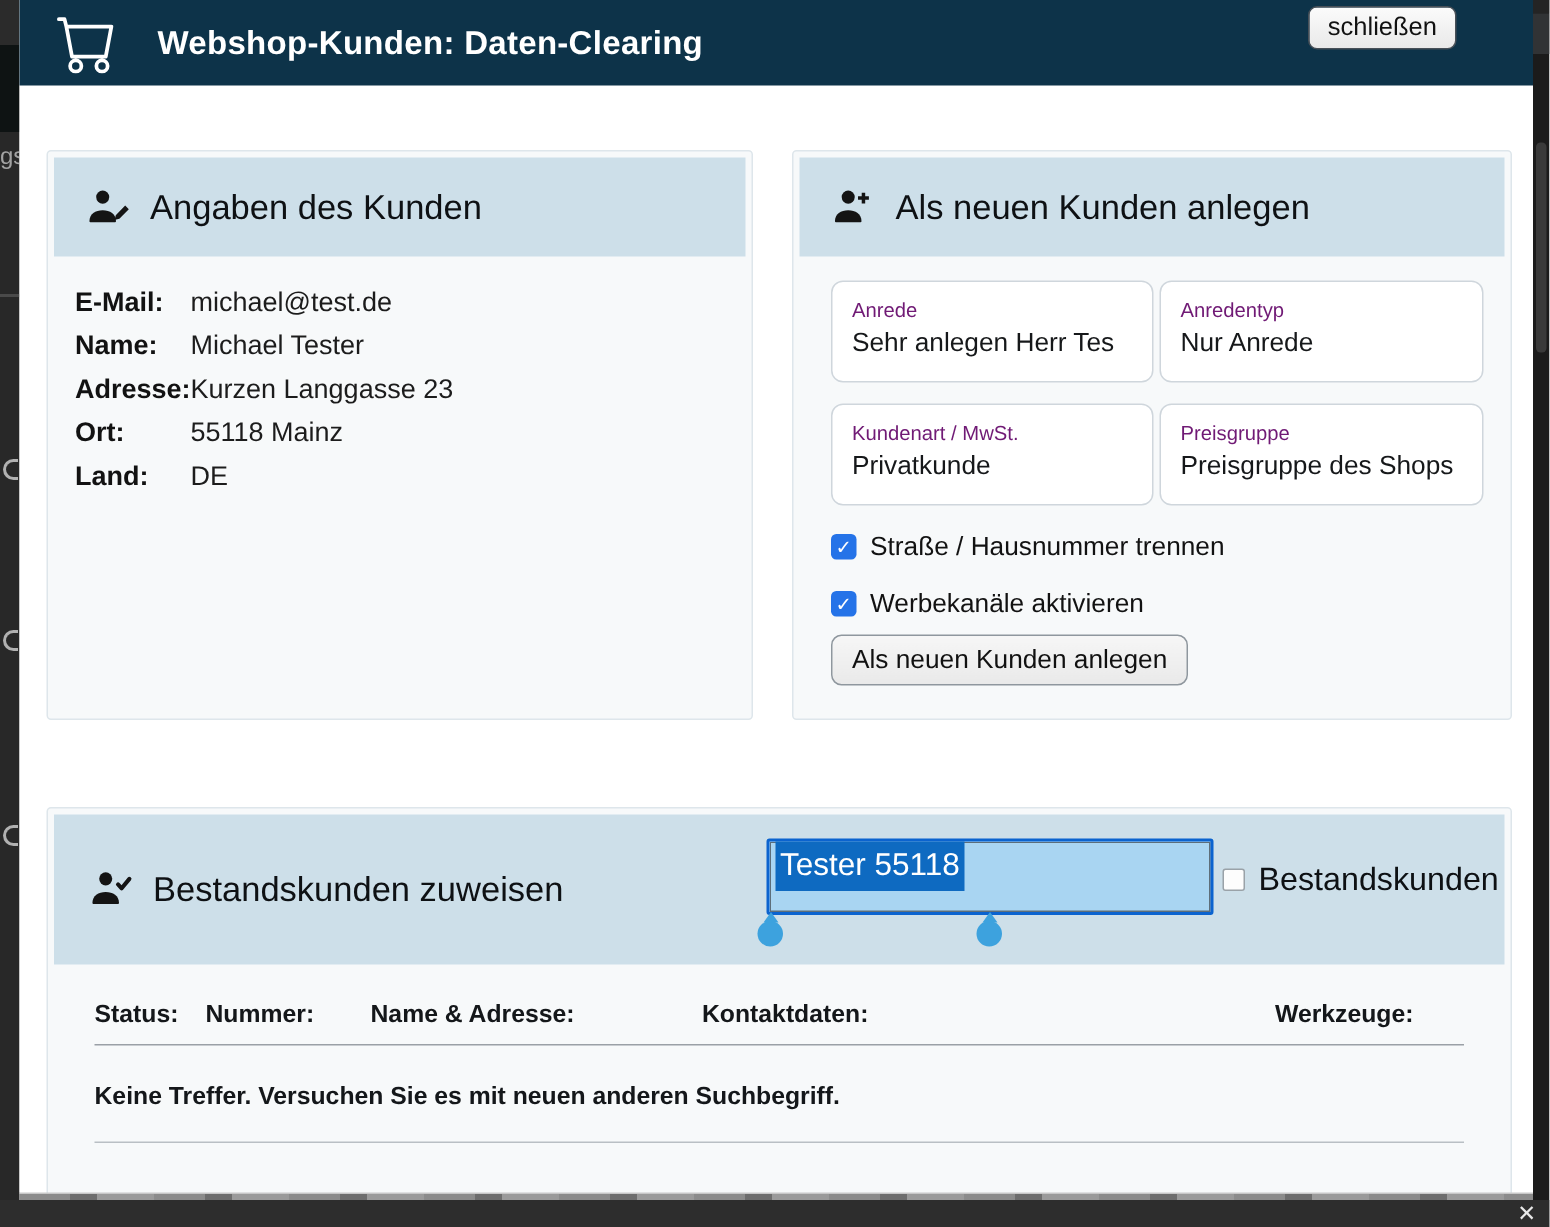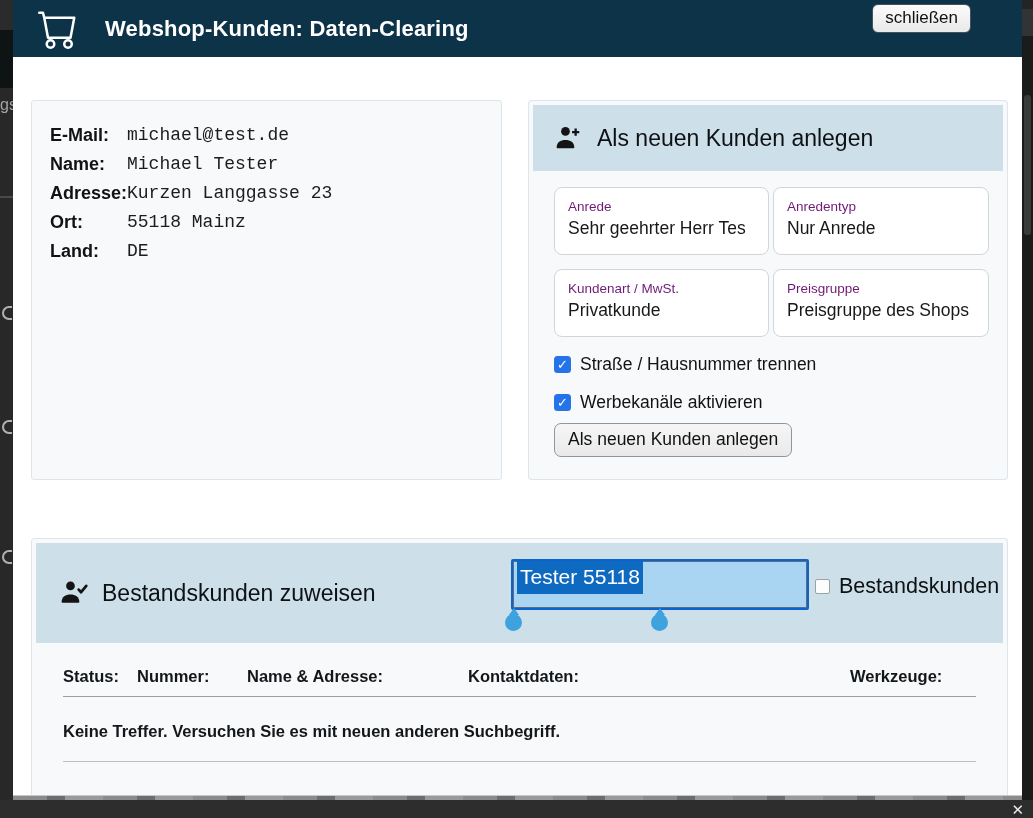--- a/index.html
+++ b/index.html
@@ -36,21 +36,21 @@
   .panel-bottom{ left:18px;  top:500px; width:977px; height:295px;margin-top:38px; }
 
   .panel-header { background:#cddfe9; height:66px; display:flex; align-items:center; padding-left:22px; }
   .panel-title { font-size:23px; font-weight:500; color:#0e1114; margin-left:13px; white-space:nowrap; }
   .hdr-icon { flex:0 0 auto; }
 
   
   .kv { padding:16px 0 0 14px; }
   .kv-row { display:flex; line-height:29px; font-size:18px; }
   .kv-label { width:77px; font-weight:bold; color:#121212; flex:0 0 auto; }
-  .kv-value { color:#1c1c1c; white-space:nowrap;font-family:Liberation Mono, monospace; }
+  .kv-value { color:#1c1c1c; white-space:nowrap; }
 
   
   .np-body { padding:16px 21px 0; }
   .sel-grid { display:grid; grid-template-columns:215px 216px; column-gap:4px; row-gap:14px; }
   .sel-box { background:#ffffff; border:1px solid #cfd6dc; border-radius:8px; height:68px; padding:10px 6px 0 13px; overflow:hidden; cursor:pointer; }
   .sel-label { font-size:13.5px; color:#701a75; line-height:17px; white-space:nowrap; }
   .sel-value { font-size:17.5px; color:#16181a; line-height:27px; white-space:nowrap; }
   .check-row { display:flex; align-items:center; margin-top:17px; font-size:17.5px; color:#121212; }
   .check-row:first-of-type { margin-top:18px; }
   .cb-checked { width:17px; height:17px; background:#2573e8; border-radius:3.5px; color:#fff; font-size:13px; line-height:17px;
@@ -114,20 +114,30 @@
     <span class="cart-wrap">
       <svg width="40" height="40" viewBox="0 0 16 16" fill="#ffffff">
         <path d="M0 1.5A.5.5 0 0 1 .5 1H2a.5.5 0 0 1 .485.379L2.89 3H14.5a.5.5 0 0 1 .491.592l-1.5 8A.5.5 0 0 1 13 12H4a.5.5 0 0 1-.491-.408L2.01 3.607 1.61 2H.5a.5.5 0 0 1-.5-.5zM3.102 4l1.313 7h8.17l1.313-7H3.102zM5 12a2 2 0 1 0 0 4 2 2 0 0 0 0-4zm7 0a2 2 0 1 0 0 4 2 2 0 0 0 0-4zm-7 1a1 1 0 1 1 0 2 1 1 0 0 1 0-2zm7 0a1 1 0 1 1 0 2 1 1 0 0 1 0-2z"></path>
       </svg>
     </span>
     <span class="topbar-title">Webshop-Kunden: Daten-Clearing</span>
     <button class="close-btn">schließen</button>
   </div>
 
   <section class="panel panel-left">
+    <div class="panel-header">
+      <span class="hdr-icon">
+        <svg width="29" height="27" viewBox="0 0 18 16" fill="#141414">
+          <circle cx="6.5" cy="3.6" r="2.7"></circle>
+          <path d="M1 13.6c0-3.1 2.5-4.6 5.5-4.6s5.5 1.5 5.5 4.6c0 .4-.4.4-.4.4H1.4s-.4 0-.4-.4z"></path>
+          <path d="M11.4 13.2l.5-2.1 3.9-4 1.5 1.5-3.9 4-2.1.5z"></path>
+        </svg>
+      </span>
+      <span class="panel-title">Angaben des Kunden</span>
+    </div>
     <div class="kv">
       <div class="kv-row">
         <span class="kv-label">E-Mail:</span>
         <span class="kv-value">michael@test.de</span>
       </div>
       <div class="kv-row">
         <span class="kv-label">Name:</span>
         <span class="kv-value">Michael Tester</span>
       </div>
       <div class="kv-row">
@@ -153,21 +163,21 @@
           <path d="M1 13.6c0-3.1 2.5-4.6 5.5-4.6s5.5 1.5 5.5 4.6c0 .4-.4.4-.4.4H1.4s-.4 0-.4-.4z"></path>
           <path d="M13.7 3.2h1.7v1.6h-1.7v1.7h-1.6V4.8h-1.7V3.2h1.7V1.5h1.6v1.7z" transform="translate(1.2 0.4) scale(0.9)"></path>
         </svg>
       </span>
       <span class="panel-title">Als neuen Kunden anlegen</span>
     </div>
     <div class="np-body">
       <div class="sel-grid">
         <div class="sel-box">
           <div class="sel-label">Anrede</div>
-          <div class="sel-value">Sehr geehrter Herr Tes</div>
+          <div class="sel-value">Sehr anlegen Herr Tes</div>
         </div>
         <div class="sel-box">
           <div class="sel-label">Anredentyp</div>
           <div class="sel-value">Nur Anrede</div>
         </div>
         <div class="sel-box">
           <div class="sel-label">Kundenart / MwSt.</div>
           <div class="sel-value">Privatkunde</div>
         </div>
         <div class="sel-box">

